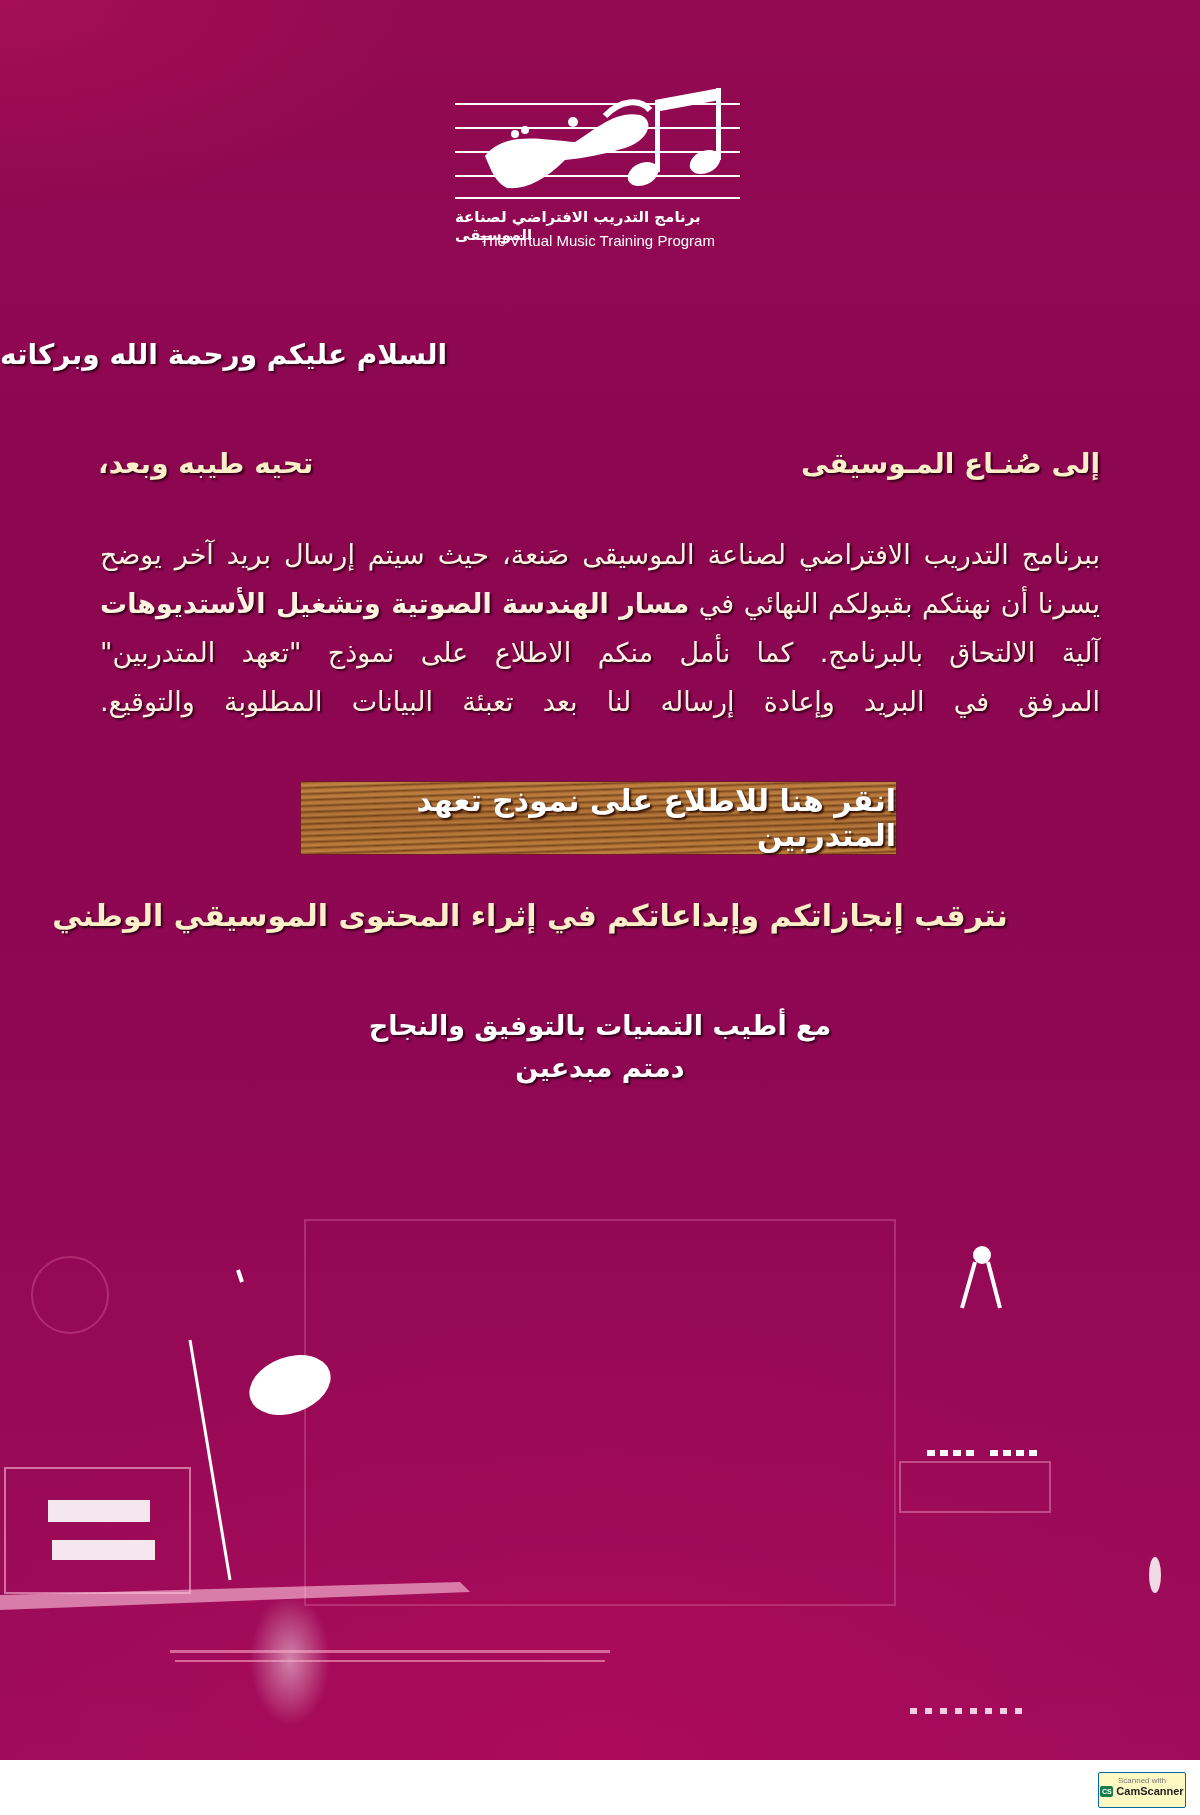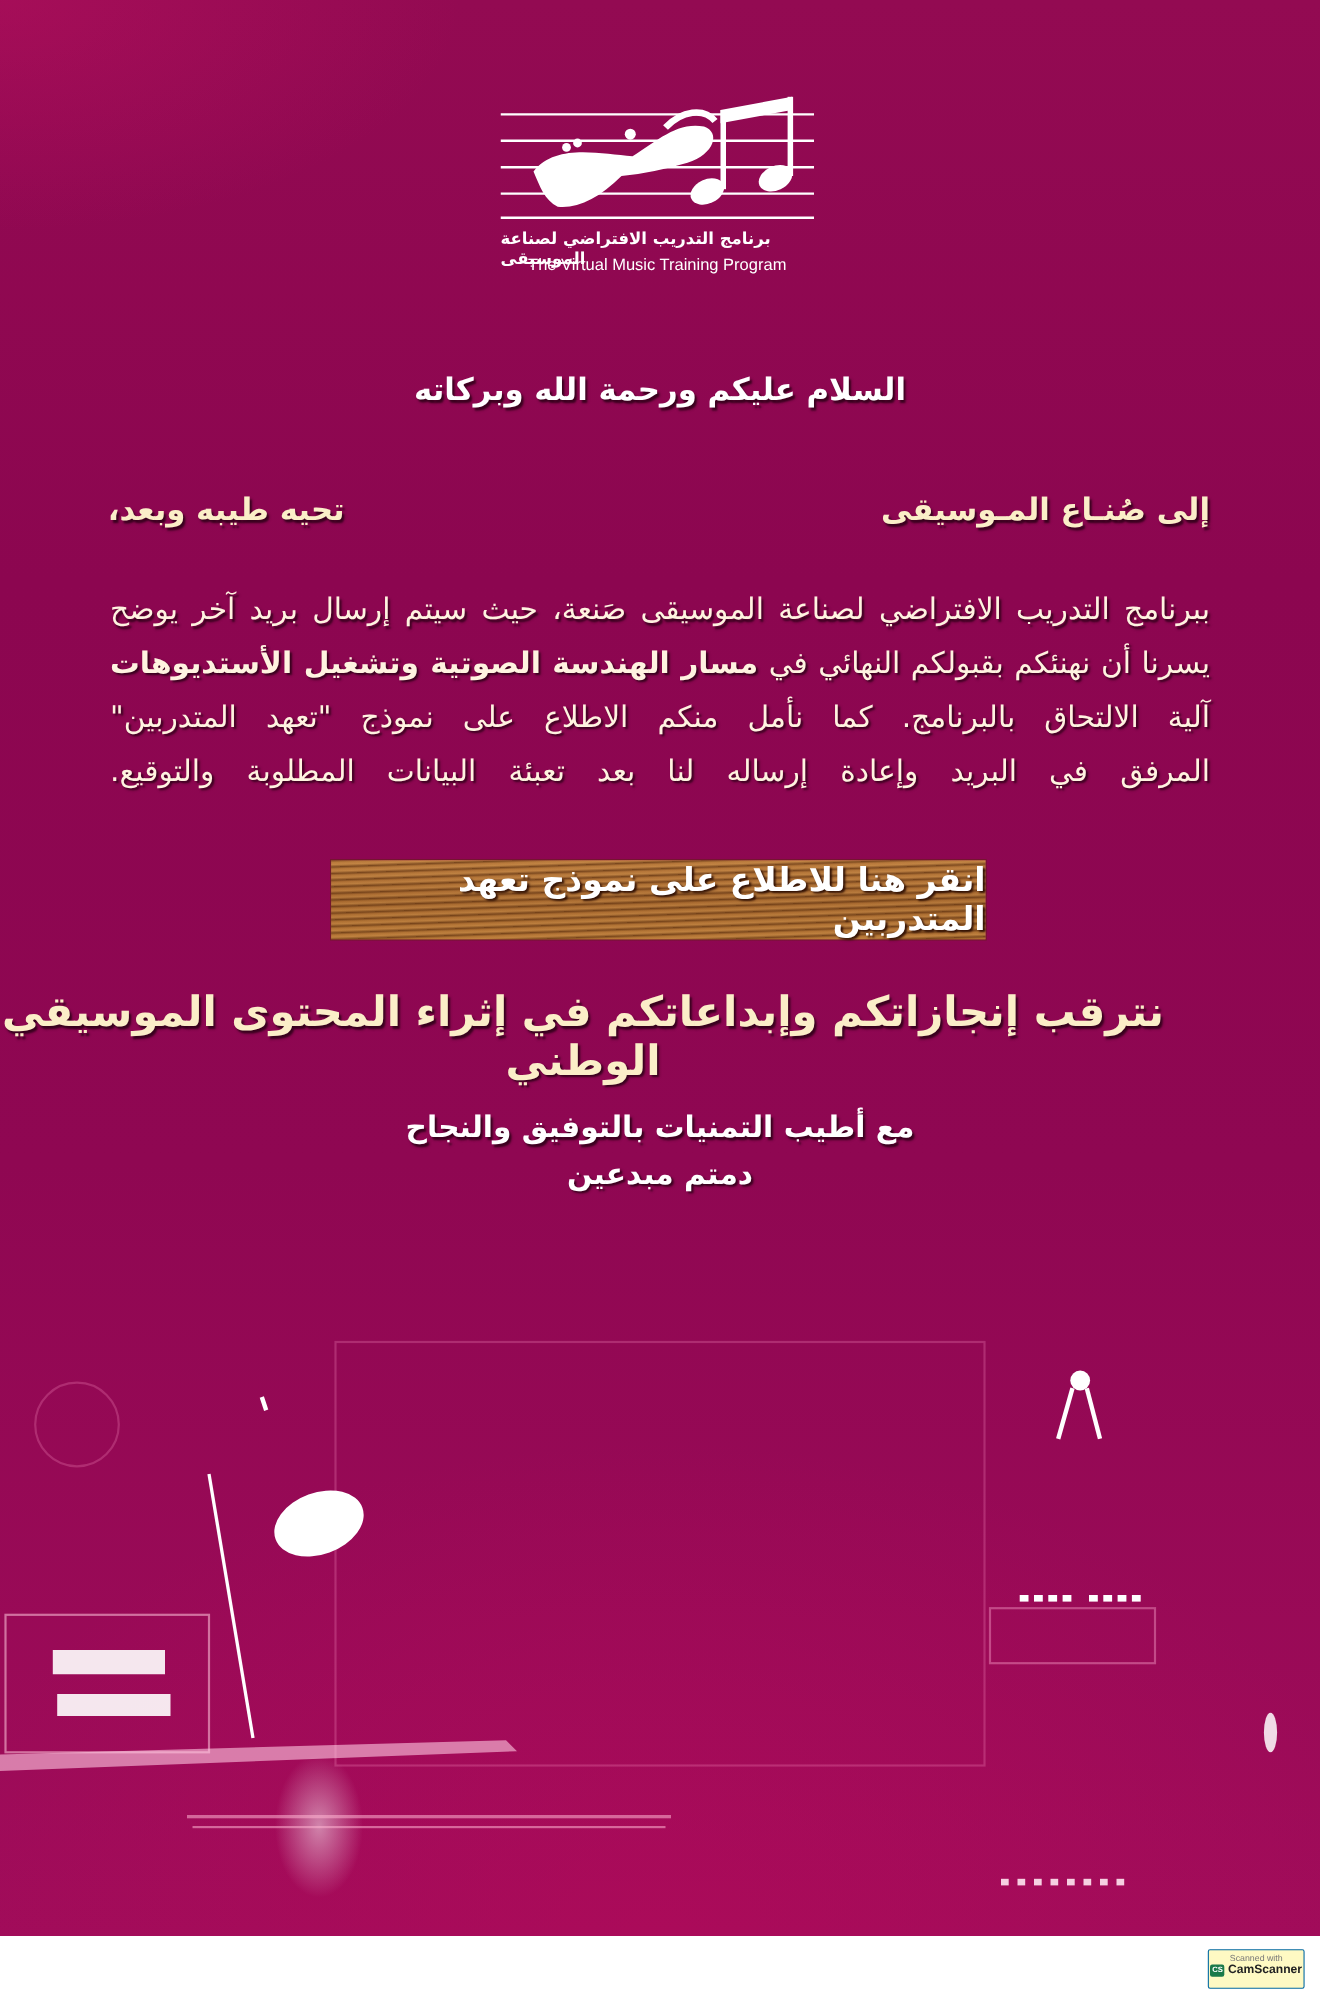--- a/index.html
+++ b/index.html
@@ -24,40 +24,40 @@
       color: #fff; font-size: 15px; direction: rtl; font-weight: bold;
     }
     .logo-en {
       position: absolute; left: 0; top: 162px; width: 285px; text-align: center;
       color: #fff; font-size: 15px; font-family: "Liberation Sans", sans-serif;
     }
     .txt {
       position: absolute; direction: rtl; color: #fff;
       text-shadow: 2px 2px 2px rgba(40,0,20,0.85);
     }
-    .greeting { left: 0; width: 1200px; top: 338px; text-align: center; font-size: 28px; font-weight: bold; }
+    .greeting { left: 0; width: 1200px; top: 338px; text-align: left; font-size: 28px; font-weight: bold; }
     .to-line { right: 100px; top: 447px; font-size: 28px; font-weight: bold; color: #fbeec8; }
     .salute { left: 98px; top: 447px; font-size: 28px; font-weight: bold; color: #fbeec8; }
     .body-par {
       right: 100px; width: 1000px; top: 530px; font-size: 27px; line-height: 49px;
       text-align: justify; text-align-last: justify; color: #fff3e0;
     }
     .body-par p { margin: 0; text-align: justify; text-align-last: justify; }
     .body-par b { font-weight: bold; }
     .cta {
       position: absolute; left: 301px; top: 782px; width: 595px; height: 72px;
       background:
         repeating-linear-gradient(178deg, rgba(70,30,5,0.55) 0px, rgba(70,30,5,0.0) 2px, rgba(255,200,120,0.15) 4px, rgba(60,25,5,0.4) 6px),
         linear-gradient(180deg, #b97a3c 0%, #a86a30 50%, #b57636 100%);
       display: flex; align-items: center; justify-content: center;
       color: #fff; font-size: 30px; font-weight: bold; direction: rtl;
       text-shadow: 2px 2px 2px rgba(40,10,0,0.9);
       cursor: pointer; box-shadow: 0 0 0 1px rgba(90,40,10,0.5);
     }
-    .hope { left: 0; width: 1060px; top: 898px; text-align: center; font-size: 38px; font-weight: bold; color: #fbeec8; }
+    .hope { left: 0; width: 1060px; top: 898px; text-align: center; font-size: 30px; font-weight: bold; color: #fbeec8; }
     .closing { left: 0; width: 1200px; top: 1005px; text-align: center; font-size: 27px; line-height: 42px; }
     .closing div { font-weight: bold; }
     
     .studio { position: absolute; left: 0; top: 1200px; width: 1200px; height: 560px; }
     .scan {
       position: absolute; left: 1098px; top: 1772px; width: 86px; height: 34px;
       border: 1px solid #0369a1; background: #fef9c3; border-radius: 2px;
       font-family: "Liberation Sans", sans-serif; text-align: center;
     }
     .scan-top { font-size: 8px; color: #777; margin-top: 3px; }

